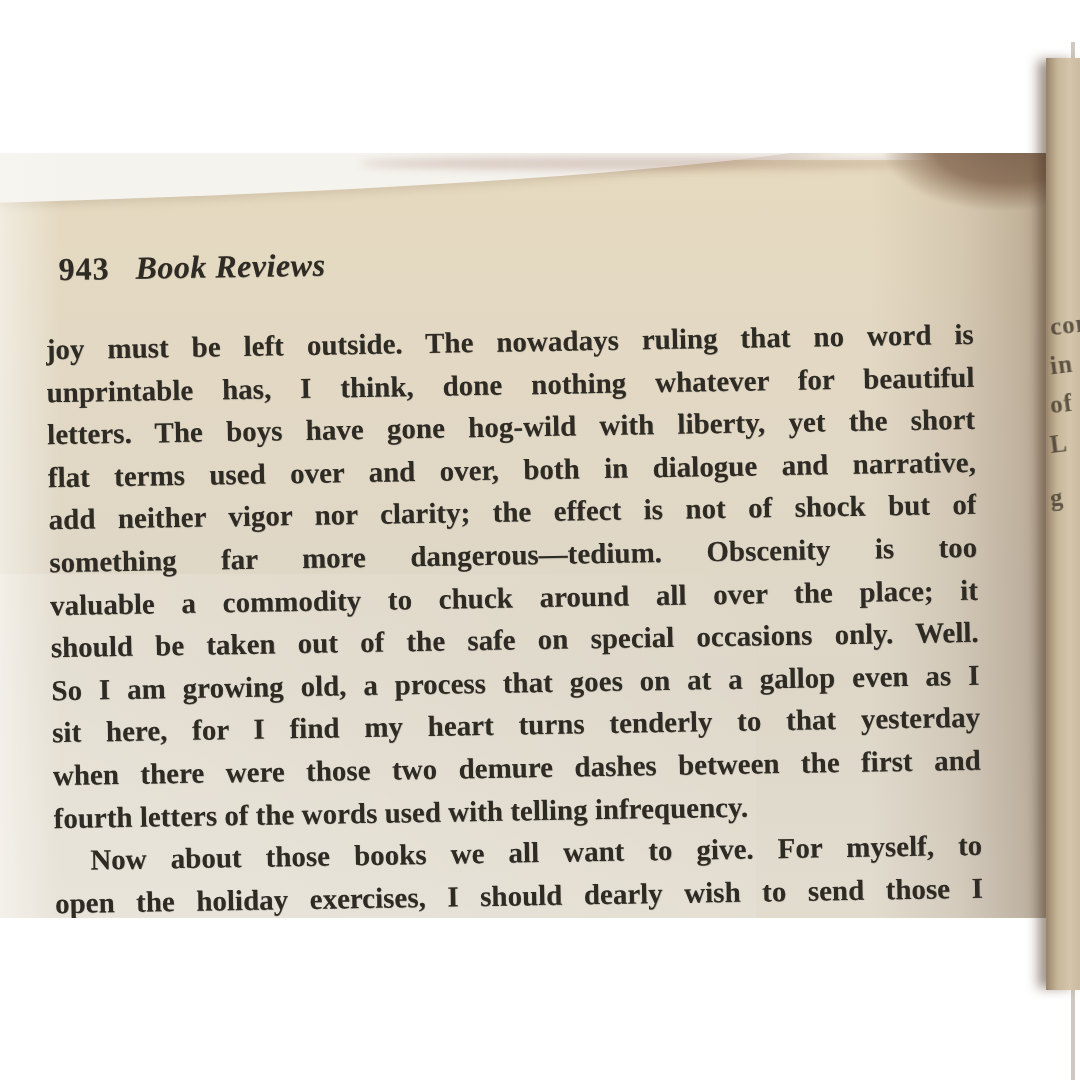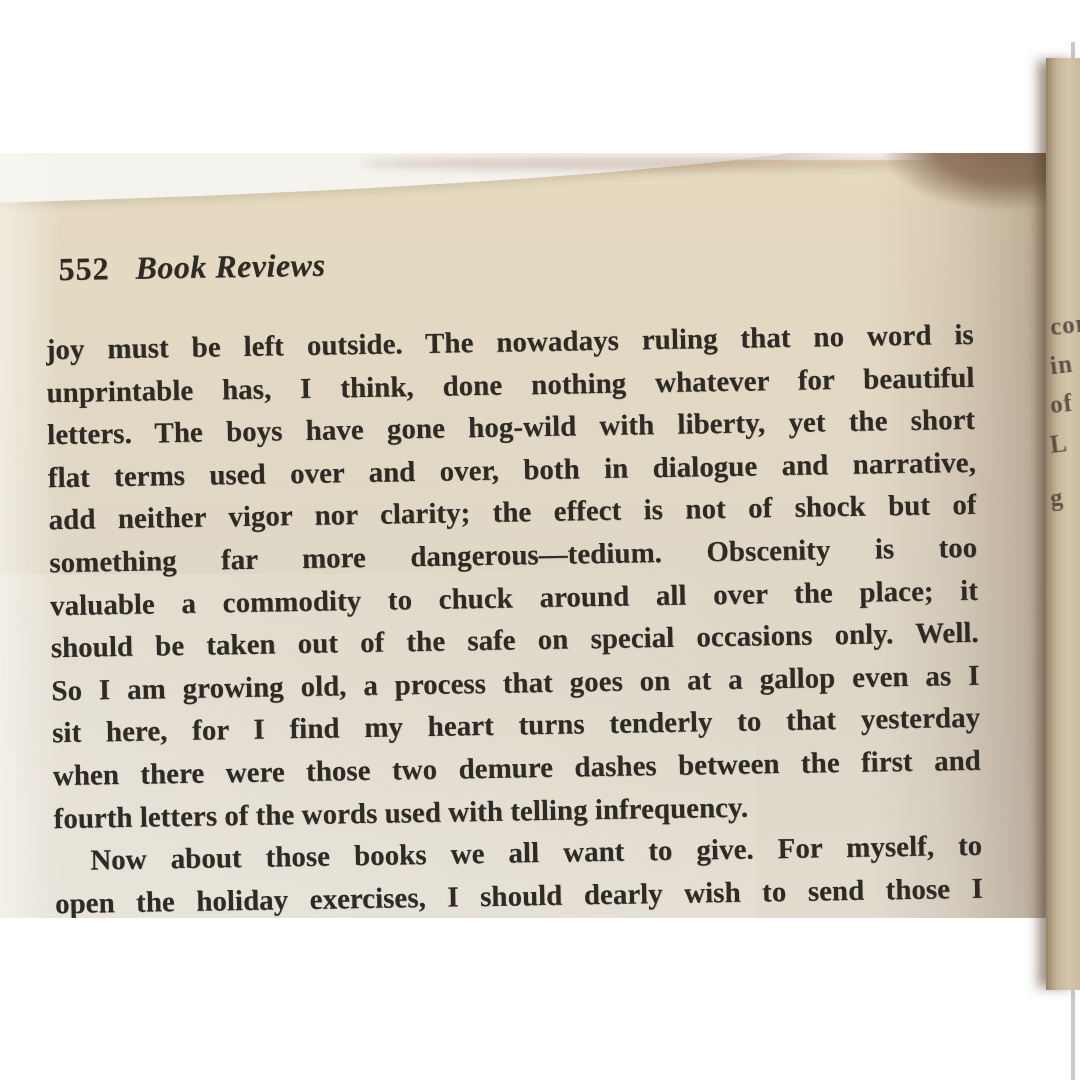--- a/index.html
+++ b/index.html
@@ -117,21 +117,21 @@
     <div class="top-edge"></div>
     <div class="smudge"></div>
     <div class="spine-wedge"></div>
     <div class="left-highlight"></div>
     <div class="spine-shadow"></div>
     <div class="bottom-light"></div>
 
     <div class="page-content">
 
       <div class="running-head">
-        <span class="num">552</span><span class="ttl">Book Reviews</span>
+        <span class="num">943</span><span class="ttl">Book Reviews</span>
       </div>
 
       <div class="body-text">
         <div class="line">joy must be left outside. The nowadays ruling that no word is</div>
         <div class="line">unprintable has, I think, done nothing whatever for beautiful</div>
         <div class="line">letters. The boys have gone hog-wild with liberty, yet the short</div>
         <div class="line">flat terms used over and over, both in dialogue and narrative,</div>
         <div class="line">add neither vigor nor clarity; the effect is not of shock but of</div>
         <div class="line">something far more dangerous—tedium. Obscenity is too</div>
         <div class="line">valuable a commodity to chuck around all over the place; it</div>

